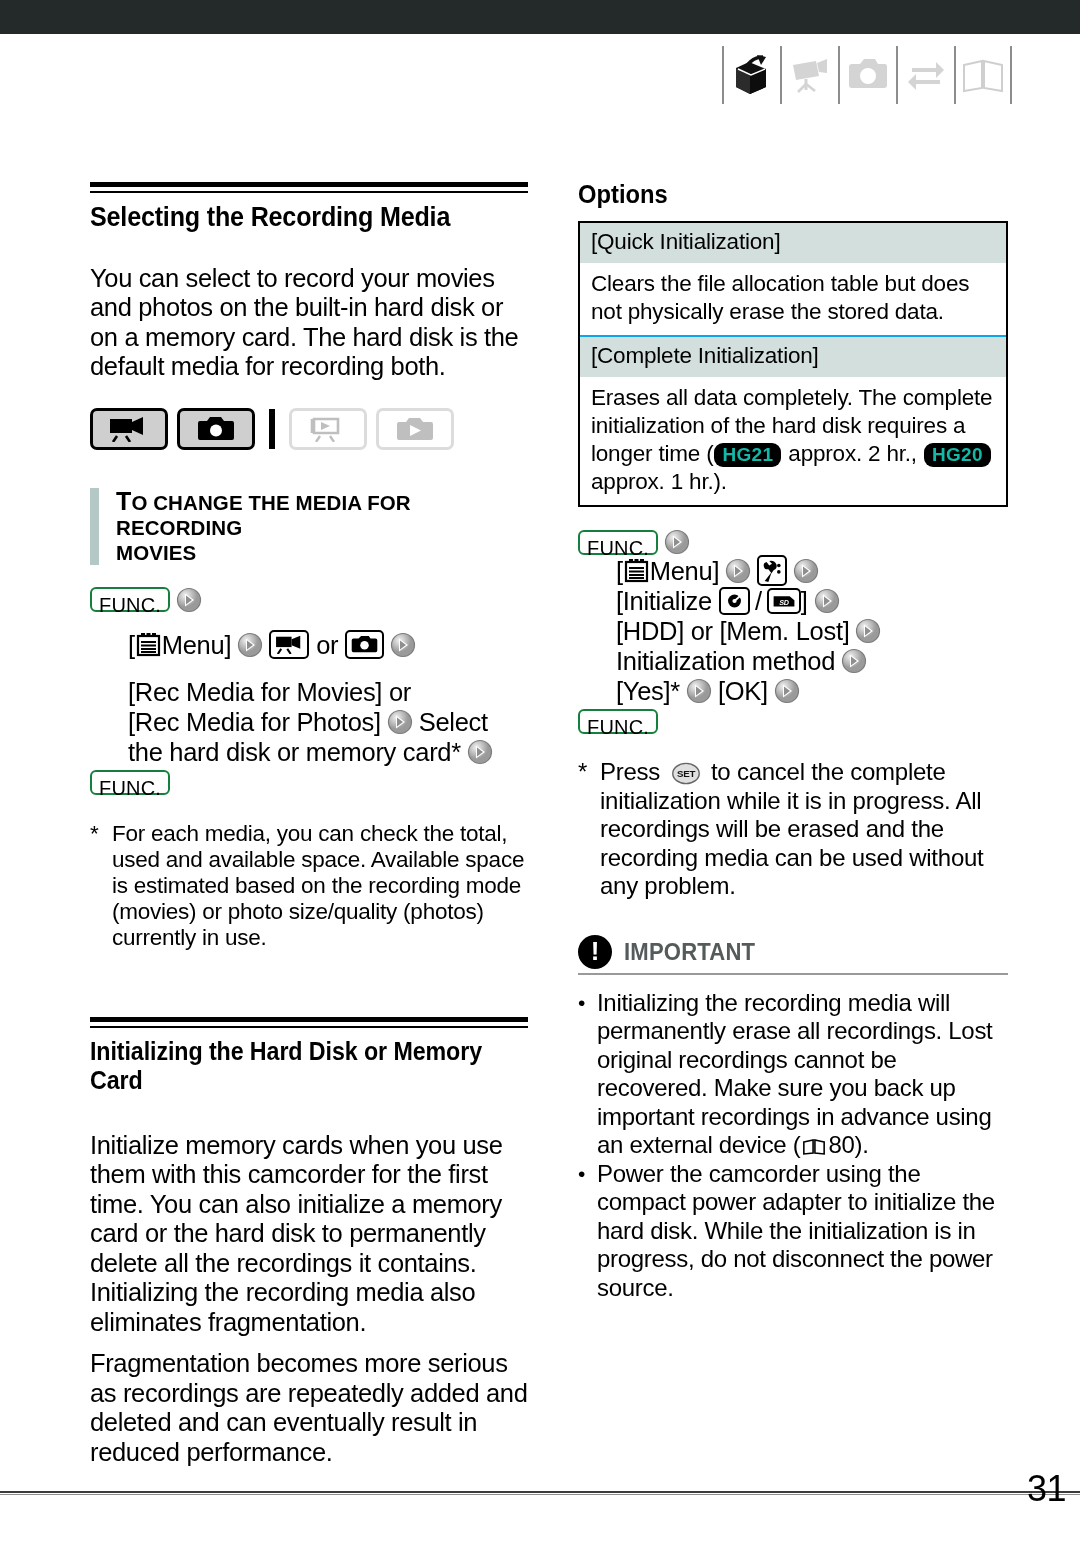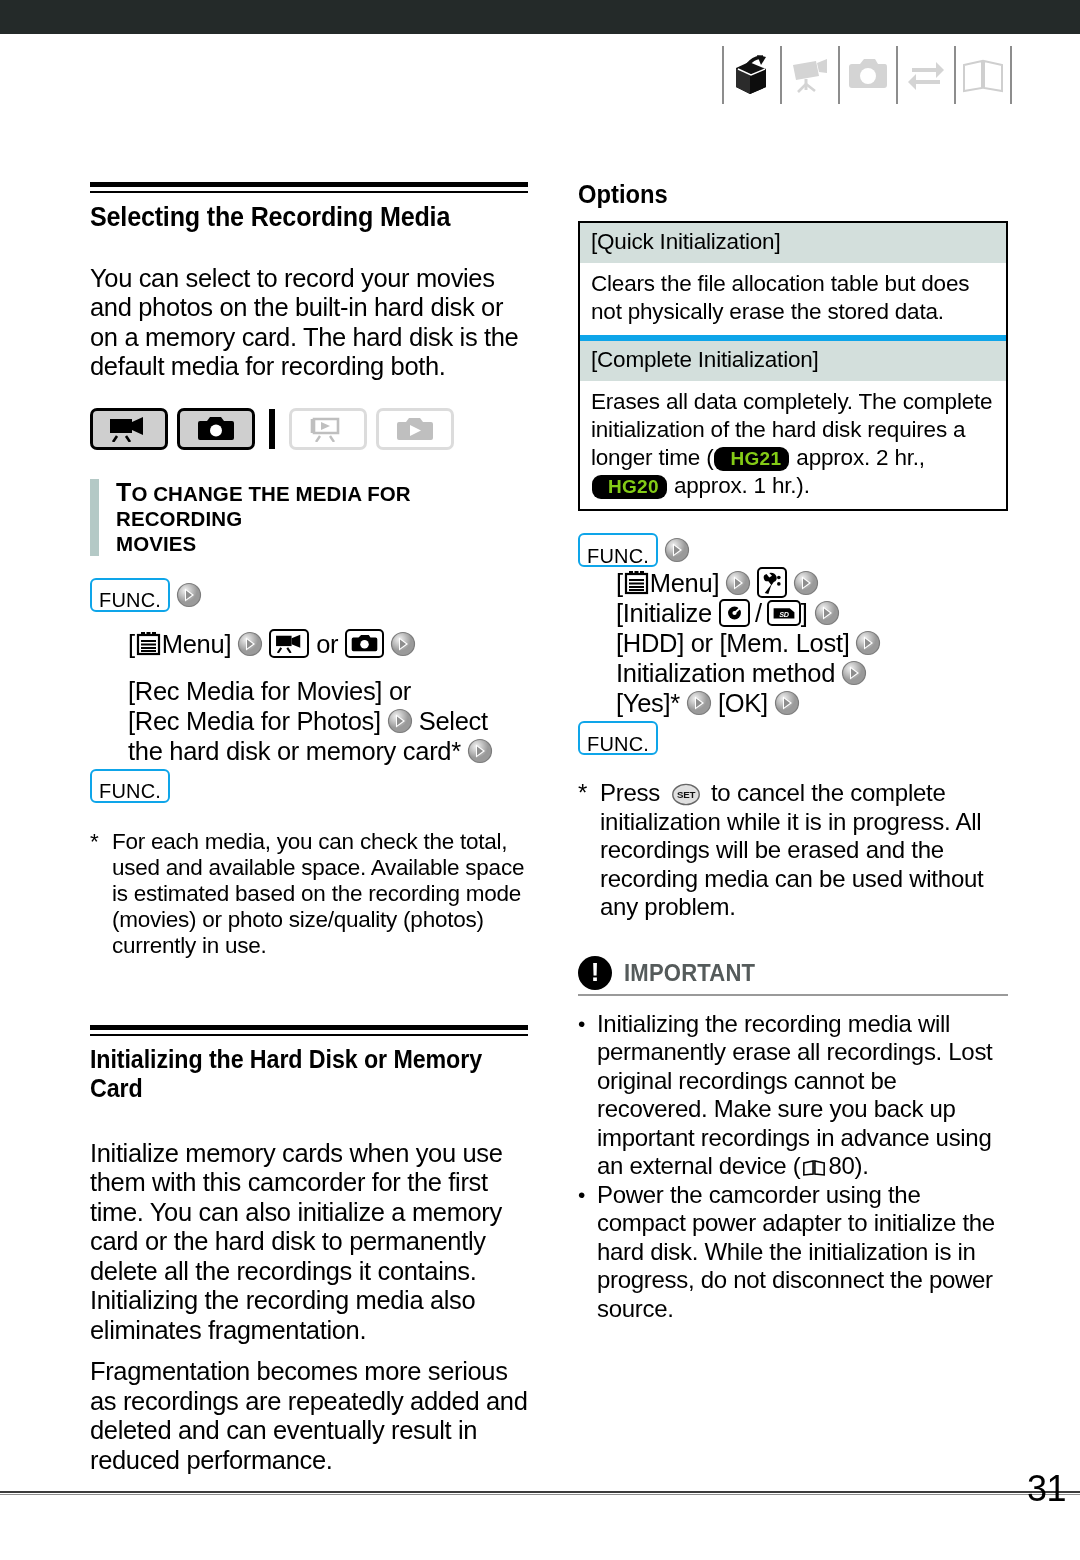--- a/index.html
+++ b/index.html
@@ -122,21 +122,21 @@
   .mode-sep {
     width: 6px;
     height: 40px;
     background: #000;
     margin: 0 5px;
   }
 
   
   .callout-head {
     display: flex;
-    margin-top: 29px;
+    margin-top: 38px;
   }
   .teal-bar {
     width: 9px;
     background: #b4c9c6;
     flex: none;
     margin-right: 17px;
   }
   .callout-title {
     font-size: 20.5px;
     font-weight: bold;
@@ -154,27 +154,27 @@
     flex-wrap: wrap;
     font-size: 25.5px;
     line-height: 30px;
     letter-spacing: -0.3px;
   }
   .proc-indent { padding-left: 38px; }
   .func-key {
     display: inline-flex;
     align-items: center;
     justify-content: center;
-    border: 2px solid #0ea5e9;
+    border: 2px solid #15803d;
     border-radius: 6px;
     padding: 13px 7px 2px 7px;
     font-size: 20px;
     letter-spacing: 0.2px;
     line-height: 1;
-    height: 34px;
+    height: 25px;
     box-sizing: border-box;
   }
   .arrow-btn {
     display: inline-block;
     width: 26px;
     height: 26px;
     flex: none;
     margin: 0 6px;
     vertical-align: middle;
   }
@@ -226,34 +226,34 @@
     font-size: 22.5px;
     padding: 6px 11px 8px 11px;
     letter-spacing: -0.2px;
   }
   .opt-body {
     background: #fff;
     font-size: 22.5px;
     line-height: 28px;
     padding: 7px 11px 9px 11px;
     letter-spacing: -0.2px;
-    border-bottom: 6px solid #0ea5e9;
+    border-bottom: 2px solid #0ea5e9;
   }
   .opt-body.last { border-bottom: none; }
   .badge {
     display: inline-flex;
     align-items: center;
     justify-content: center;
     background: #000;
-    color: #84cc16;
+    color: #14b8a6;
     border-radius: 9px;
     font-size: 19px;
     font-weight: bold;
     letter-spacing: 0.3px;
-    padding: 1px 8px 2px 16px;
+    padding: 1px 8px 2px 8px;
     line-height: 1.12;
     vertical-align: middle;
     margin: 0 1px;
   }
 
   
   .important-head {
     display: flex;
     align-items: center;
     margin-top: 34px;

